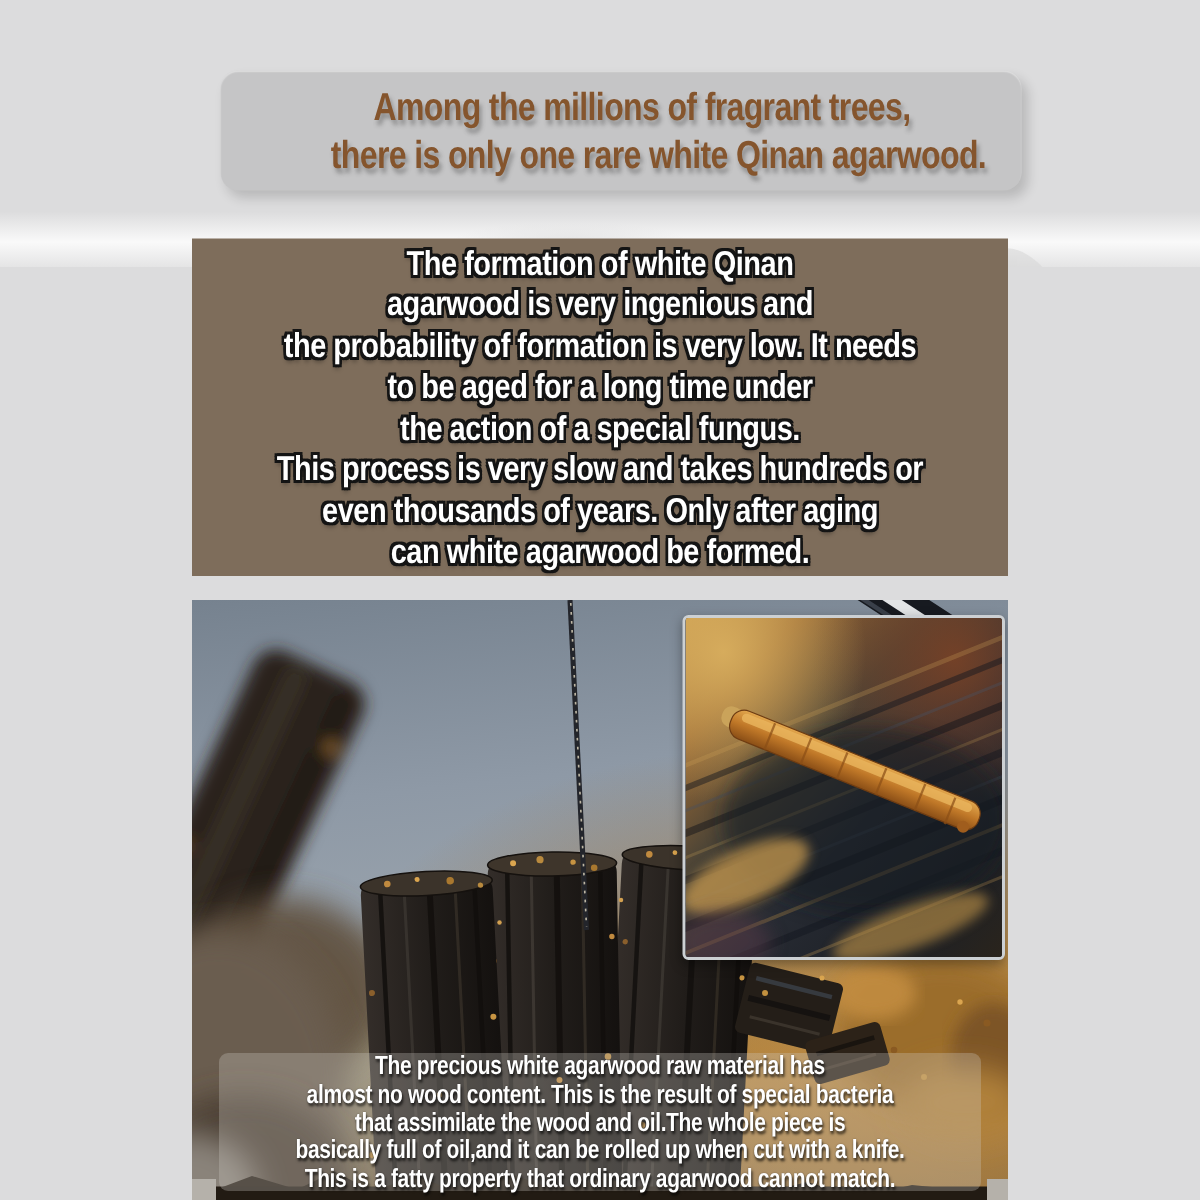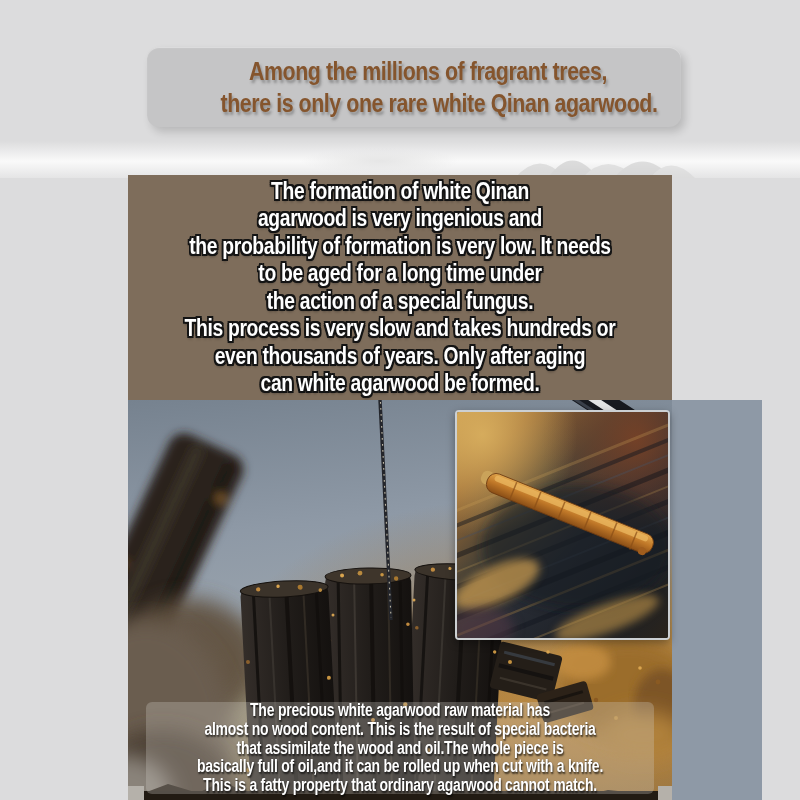--- a/index.html
+++ b/index.html
@@ -24,36 +24,36 @@
   
   .ink-band{
     position:absolute;left:0;top:141px;width:800px;height:37px;
     background:linear-gradient(to bottom, rgba(255,255,255,0) 0%, rgba(252,252,252,0.92) 55%, rgba(244,244,244,0.35) 100%);
   }
   .ink-band svg{position:absolute;right:100px;bottom:0;}
   .smoke{position:absolute;left:300px;top:148px;width:160px;height:26px;
     background:radial-gradient(ellipse at center, rgba(225,225,225,0.8), rgba(225,225,225,0) 70%);}
   
   .formation{
-    position:absolute;left:128px;top:175px;width:544px;height:225px;
+    position:absolute;left:128px;top:159px;width:544px;height:225px;
     background:#7e6d5b;
     display:flex;flex-direction:column;justify-content:center;
   }
   .formation-line{
     text-align:center;font-weight:bold;font-size:23px;line-height:27.5px;
     color:#ffffff;letter-spacing:-0.4px;white-space:nowrap;
     transform:scaleX(0.84);
     text-shadow:
       -2px -2px 0 #141414, 2px -2px 0 #141414, -2px 2px 0 #141414, 2px 2px 0 #141414,
       0 -2px 0 #141414, 0 2px 0 #141414, -2px 0 0 #141414, 2px 0 0 #141414,
       0 3px 3px rgba(0,0,0,0.35);
   }
   
   .photo{
-    position:absolute;left:128px;top:400px;width:634px;height:400px;
+    position:absolute;left:128px;top:400px;width:544px;height:400px;
     overflow:hidden;background:#8e99a6;
   }
   .photo > svg.scene{position:absolute;left:0;top:0;}
   
   .inset{
     position:absolute;left:327px;top:10px;width:211px;height:226px;
     border:2px solid #ccd0d3;border-radius:4px;overflow:hidden;
     box-shadow:0 3px 8px rgba(0,0,0,0.35);
     background:#23262e;
   }

